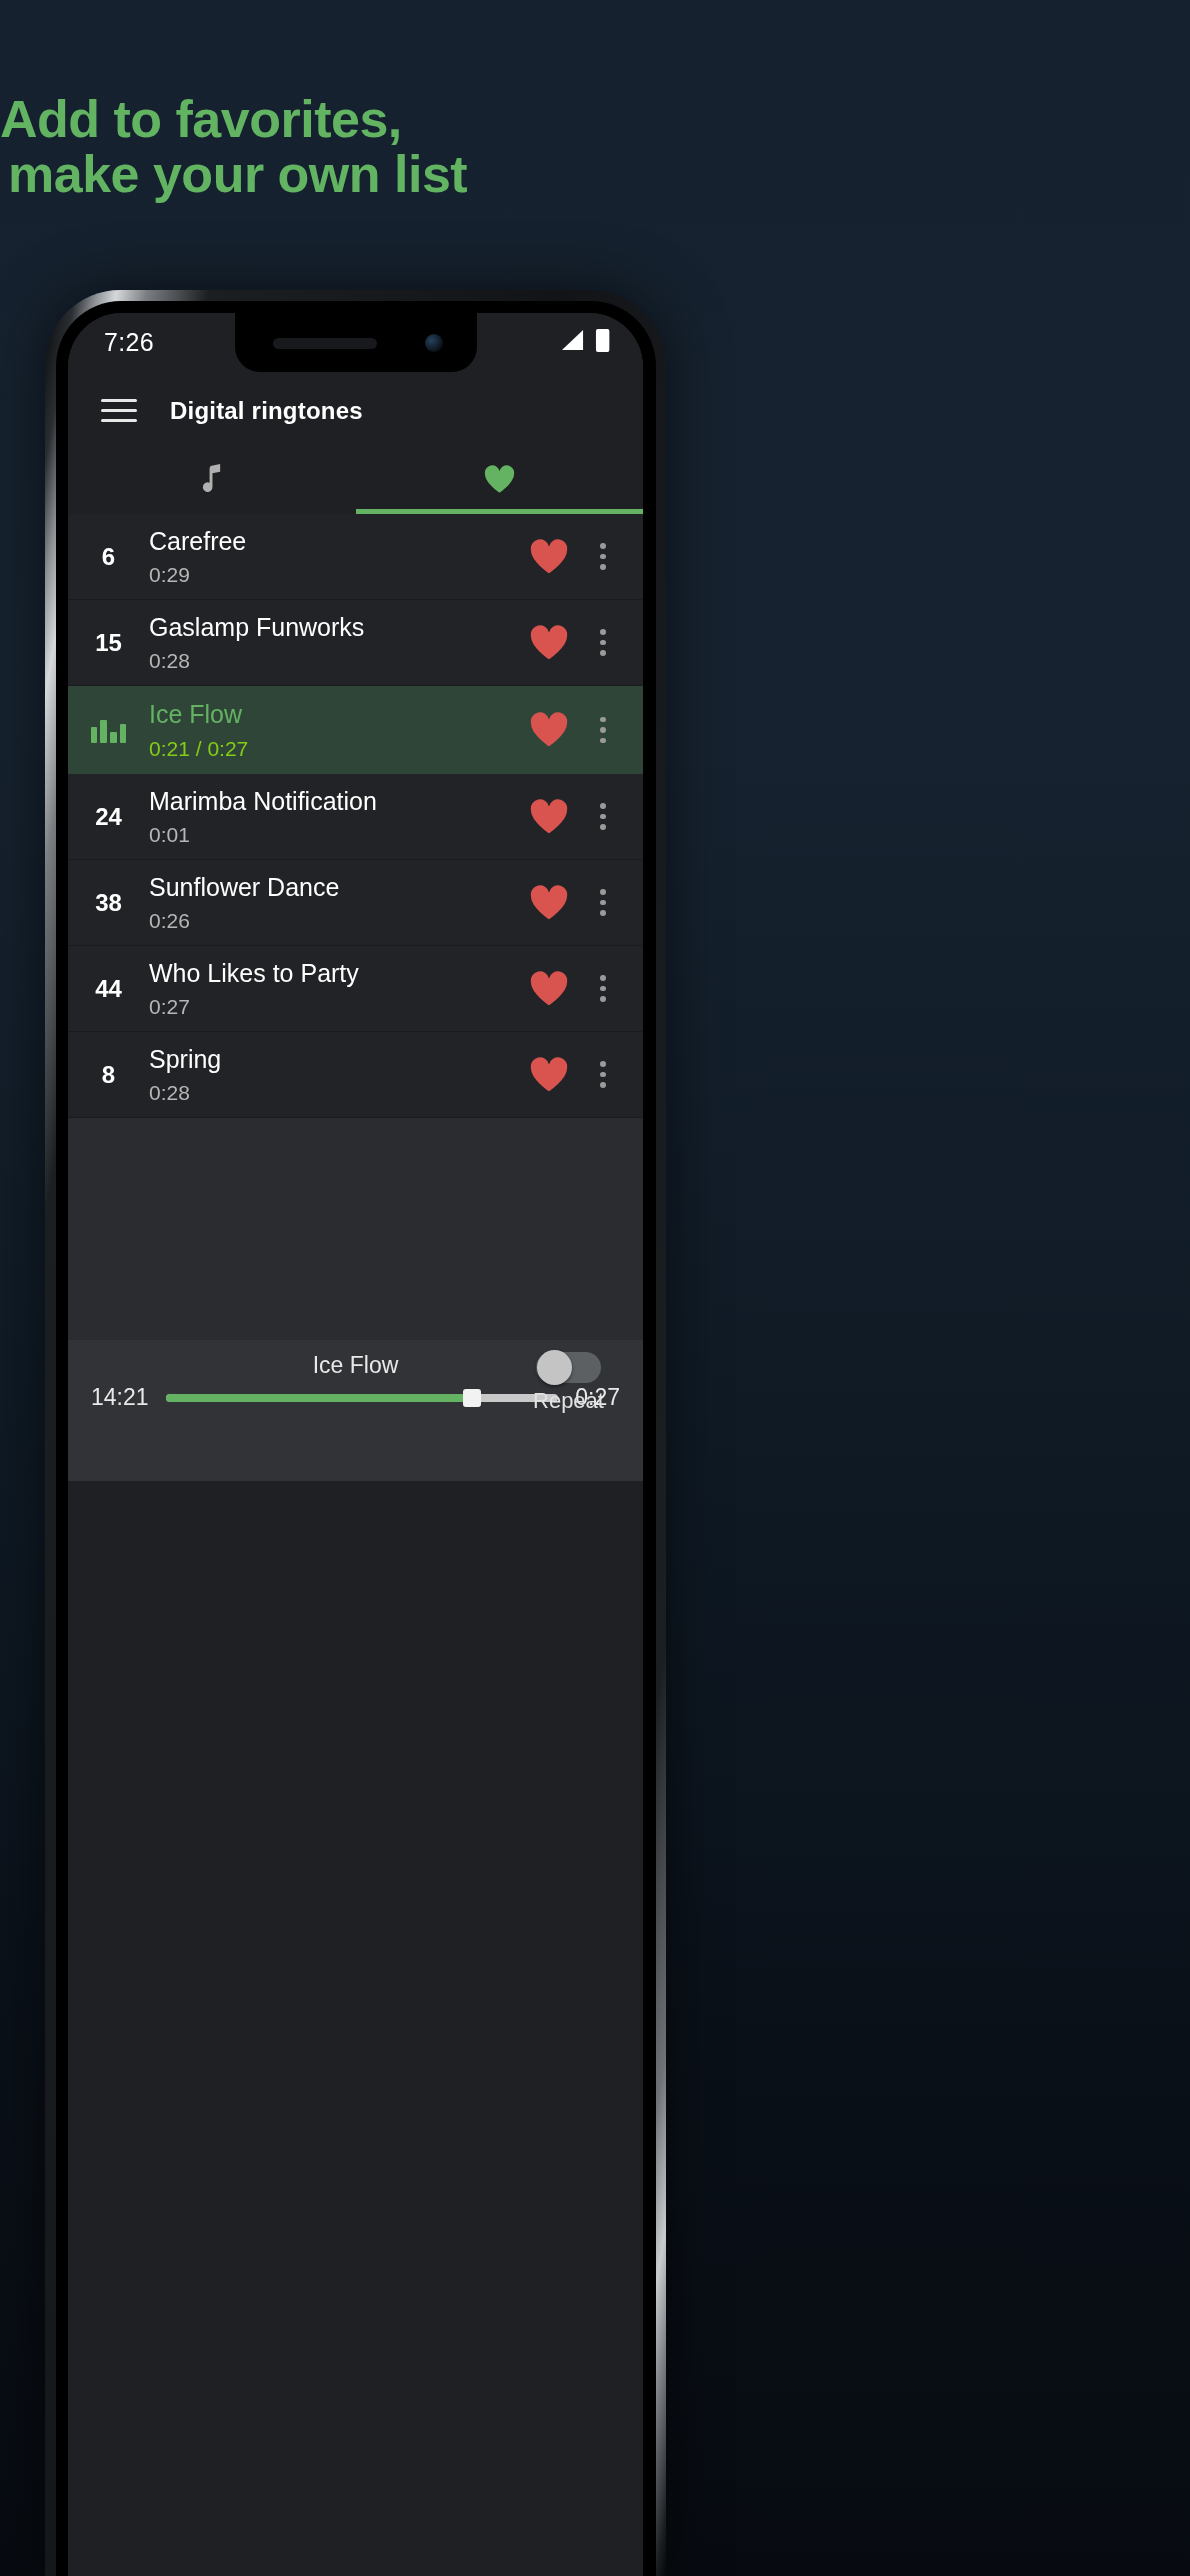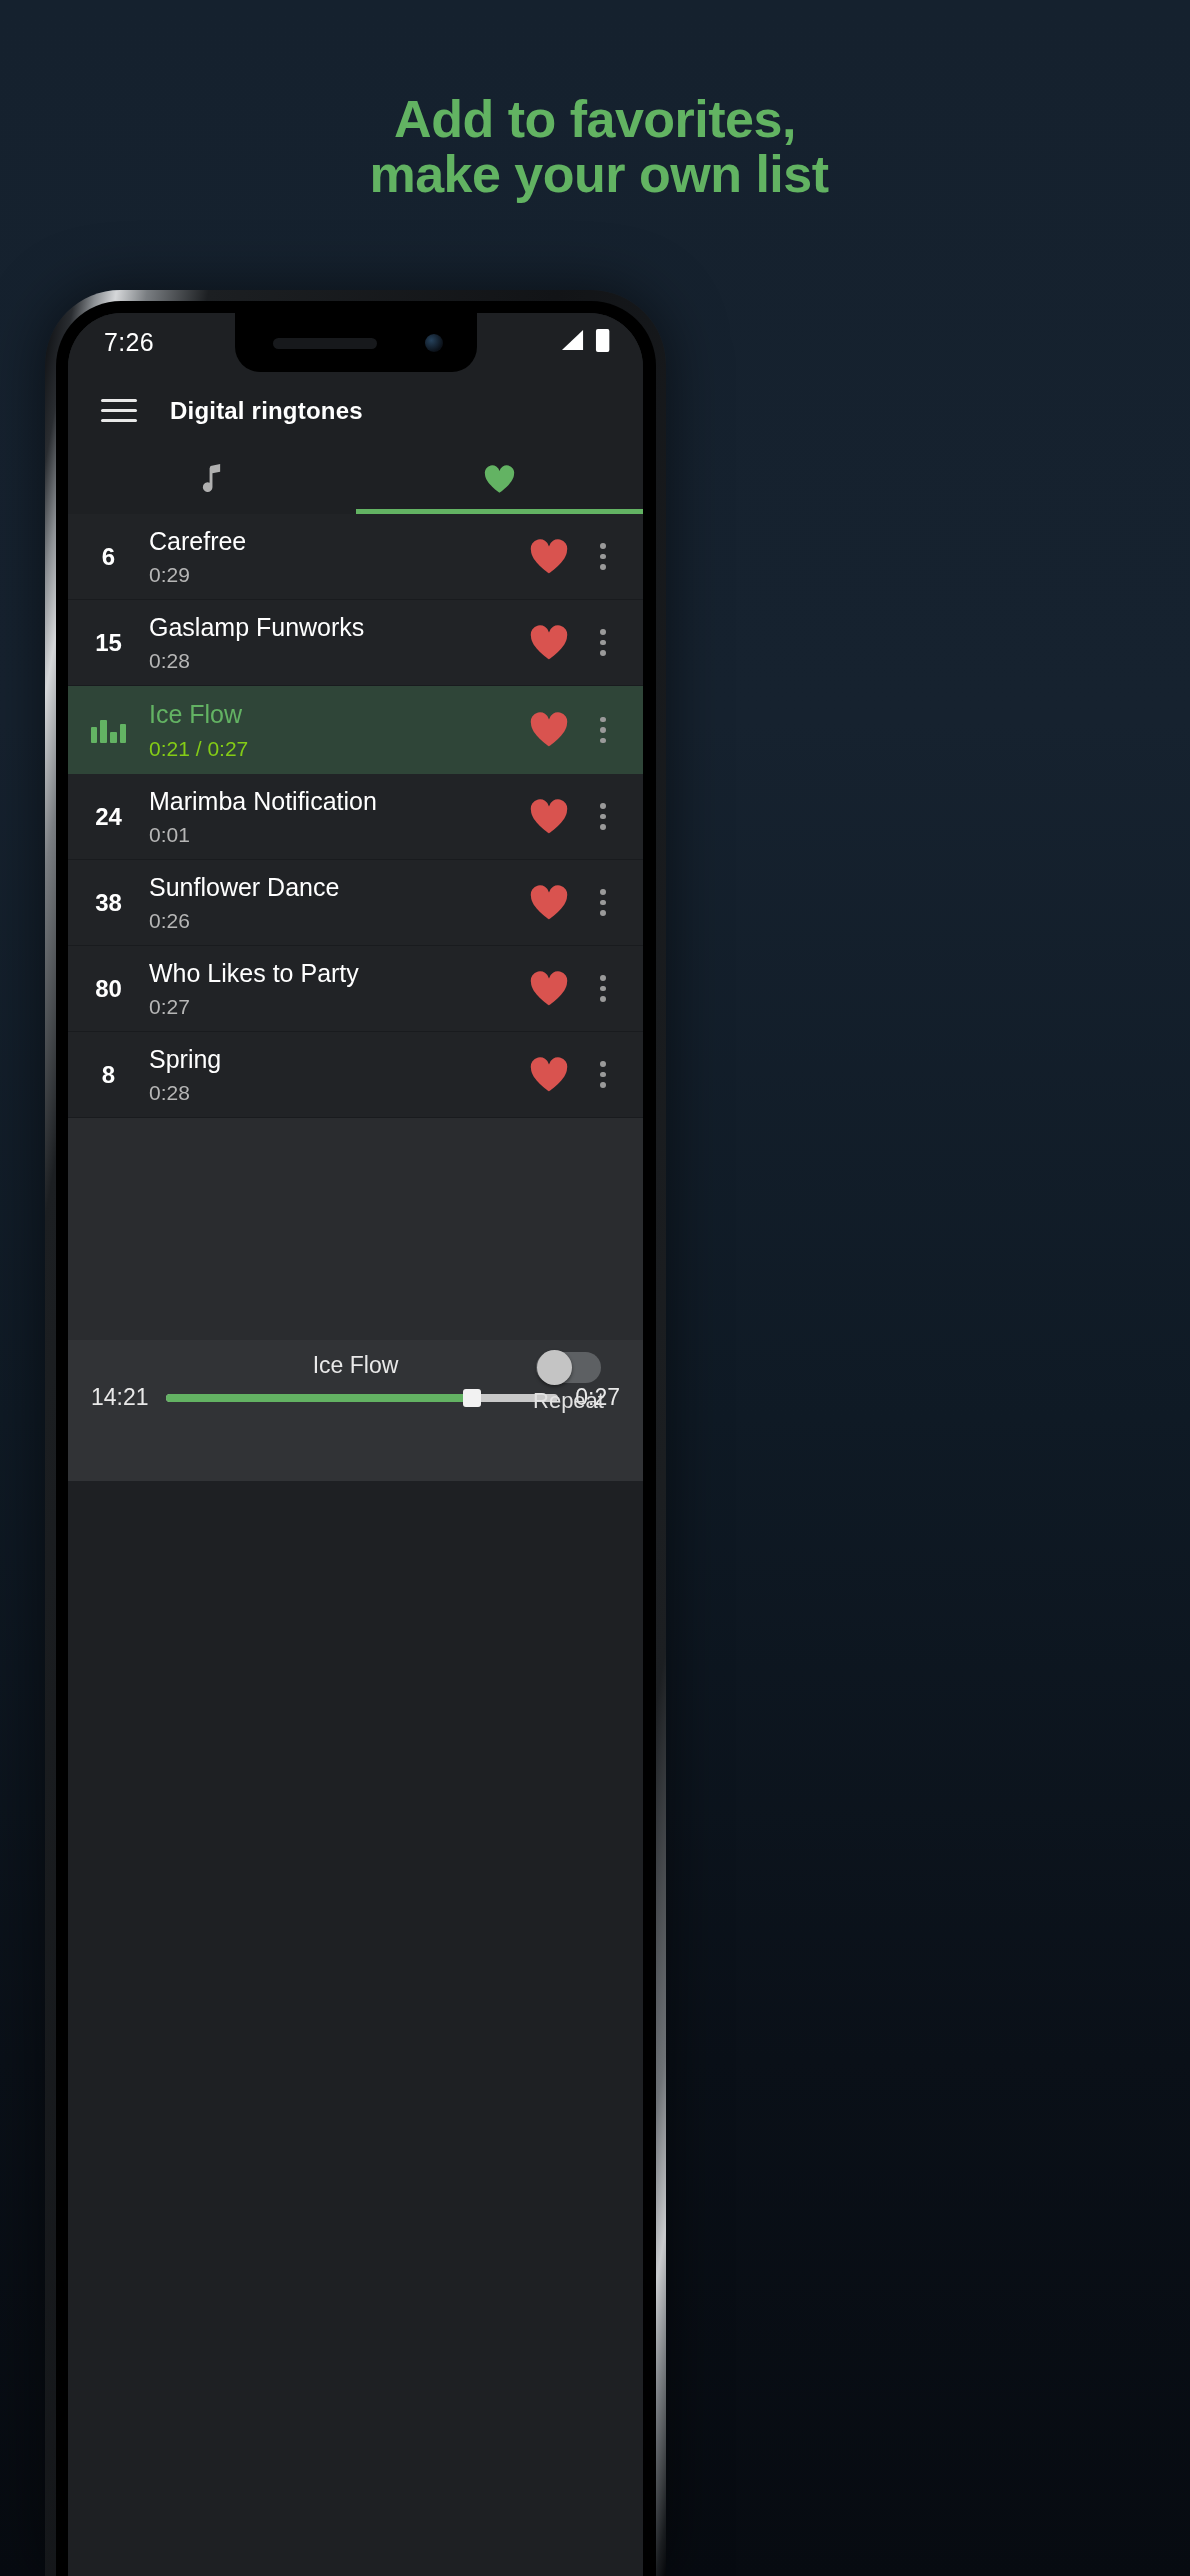--- a/index.html
+++ b/index.html
@@ -11,21 +11,20 @@
     position:relative;
   }
   .page {
     position:absolute; inset:0;
     background:linear-gradient(180deg,#15212e 0%,#16222f 28%,#0f1a25 55%,#0a1018 80%,#070b11 100%);
   }
 
   
   .headline {
     position:absolute; top:92px; left:0; width:100%;
-    text-align:center;
     color:#62b362;
     font-size:52px;
     font-weight:bold;
     line-height:1.06;
     letter-spacing:-0.5px;
   }
   .headline .l2 { display:block;margin-left:8px; }
 
   
   .phone {
@@ -319,21 +318,21 @@
                 </svg>
             </div>
             <div class="dots">
                 <i></i>
                 <i></i>
                 <i></i>
               </div>
           </div>
 
           <div class="row">
-            <div class="idx">80</div>
+            <div class="idx">44</div>
             <div class="meta">
               <div class="title">Who Likes to Party</div>
               <div class="dur">0:27</div>
             </div>
             <div class="heart-cell">
               <svg width="40" height="36" viewBox="0 0 24 22">
                   <path d="M12 21 C12 21 1 13.6 1 7 A5.6 5.6 0 0 1 12 4.6 A5.6 5.6 0 0 1 23 7 C23 13.6 12 21 12 21 Z" fill="#d9534f"></path>
                 </svg>
             </div>
             <div class="dots">

